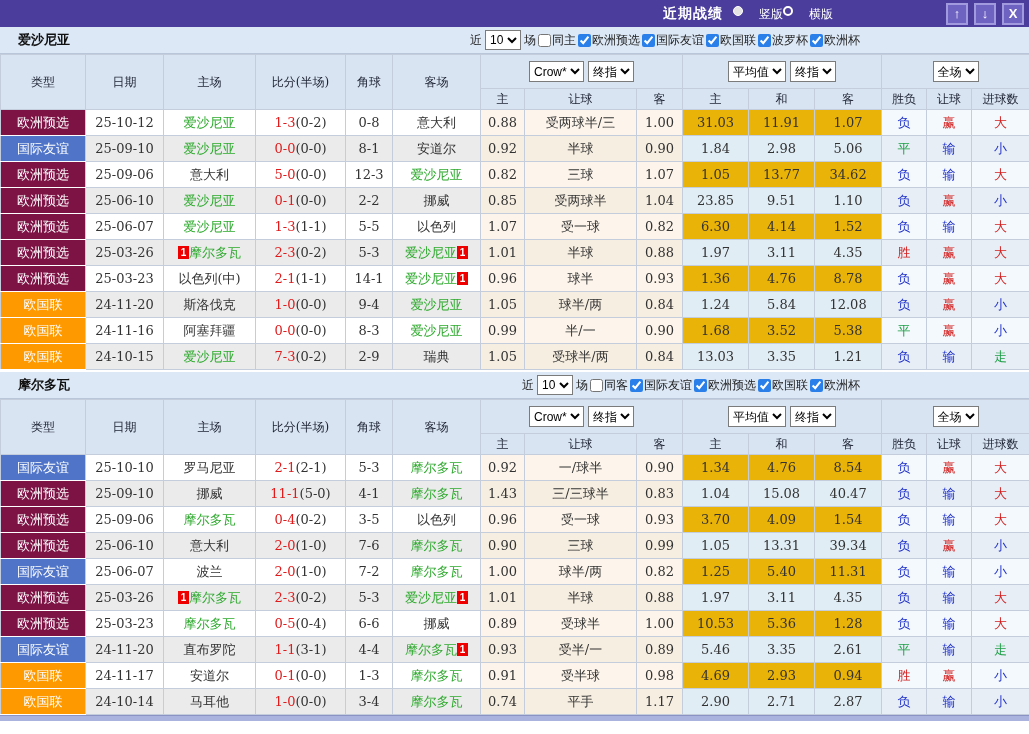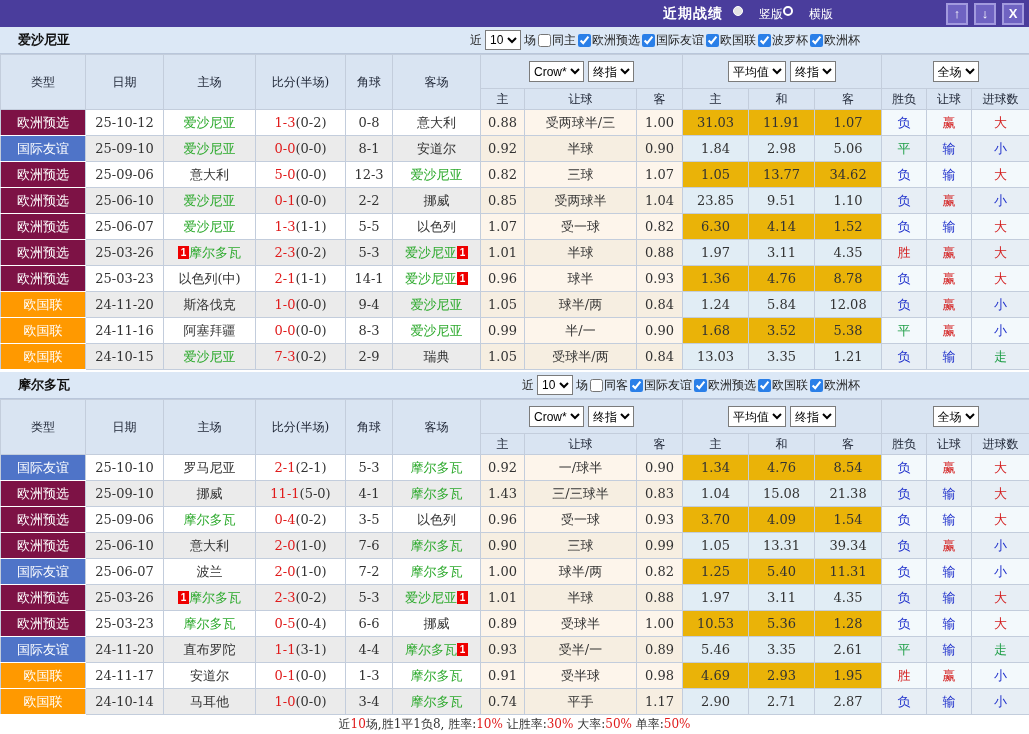--- a/index.html
+++ b/index.html
@@ -427,21 +427,21 @@
           <td class="c-left c-date">25-09-10</td>
           <td class="c-left c-team"><span class="team">挪威</span></td>
           <td class="c-left"><span class="score-full">11-1</span><span class="score-half">(5-0)</span></td>
           <td class="c-left">4-1</td>
           <td class="c-left c-team"><span class="team focal">摩尔多瓦</span></td>
           <td class="c-hcp">1.43</td>
           <td class="c-hcp">三/三球半</td>
           <td class="c-hcp">0.83</td>
           <td class="c-avg">1.04</td>
           <td class="c-avg">15.08</td>
-          <td class="c-avg">21.38</td>
+          <td class="c-avg">40.47</td>
           <td class="c-res" style="color: rgb(34, 51, 204);">负</td>
           <td class="c-res" style="color: rgb(34, 51, 204);">输</td>
           <td class="c-res" style="color: rgb(212, 32, 32);">大</td>
         </tr>
         <tr class="odd">
           <td class="c-type" style="background: rgb(125, 18, 69);">欧洲预选</td>
           <td class="c-left c-date">25-09-06</td>
           <td class="c-left c-team"><span class="team focal">摩尔多瓦</span></td>
           <td class="c-left"><span class="score-full">0-4</span><span class="score-half">(0-2)</span></td>
           <td class="c-left">3-5</td>
@@ -546,21 +546,21 @@
           <td class="c-left c-date">24-11-17</td>
           <td class="c-left c-team"><span class="team">安道尔</span></td>
           <td class="c-left"><span class="score-full">0-1</span><span class="score-half">(0-0)</span></td>
           <td class="c-left">1-3</td>
           <td class="c-left c-team"><span class="team focal">摩尔多瓦</span></td>
           <td class="c-hcp">0.91</td>
           <td class="c-hcp">受半球</td>
           <td class="c-hcp">0.98</td>
           <td class="c-avg">4.69</td>
           <td class="c-avg">2.93</td>
-          <td class="c-avg">1.95</td>
+          <td class="c-avg">0.94</td>
           <td class="c-res" style="color: rgb(212, 32, 32);">胜</td>
           <td class="c-res" style="color: rgb(212, 32, 32);">赢</td>
           <td class="c-res" style="color: rgb(34, 51, 204);">小</td>
         </tr>
         <tr class="even">
           <td class="c-type" style="background: rgb(255, 153, 0);">欧国联</td>
           <td class="c-left c-date">24-10-14</td>
           <td class="c-left c-team"><span class="team">马耳他</span></td>
           <td class="c-left"><span class="score-full">1-0</span><span class="score-half">(0-0)</span></td>
           <td class="c-left">3-4</td>
@@ -570,16 +570,15 @@
           <td class="c-hcp">1.17</td>
           <td class="c-avg">2.90</td>
           <td class="c-avg">2.71</td>
           <td class="c-avg">2.87</td>
           <td class="c-res" style="color: rgb(34, 51, 204);">负</td>
           <td class="c-res" style="color: rgb(34, 51, 204);">输</td>
           <td class="c-res" style="color: rgb(34, 51, 204);">小</td>
         </tr>
       </tbody>
   </table>
-  <div class="summary"><span>近</span><span style="color: rgb(224, 27, 27);">10</span><span>场,胜1平1负8, 胜率:</span><span style="color: rgb(224, 27, 27);">10%</span><span> 让胜率:</span><span style="color: rgb(224, 27, 27);">30%</span><span> 大率:</span><span style="color: rgb(224, 27, 27);">50%</span><span> 单率:</span><span style="color: rgb(224, 27, 27);">50%</span></div>
 </div>
 
 <div class="bottombar"></div>
 
 </body></html>

